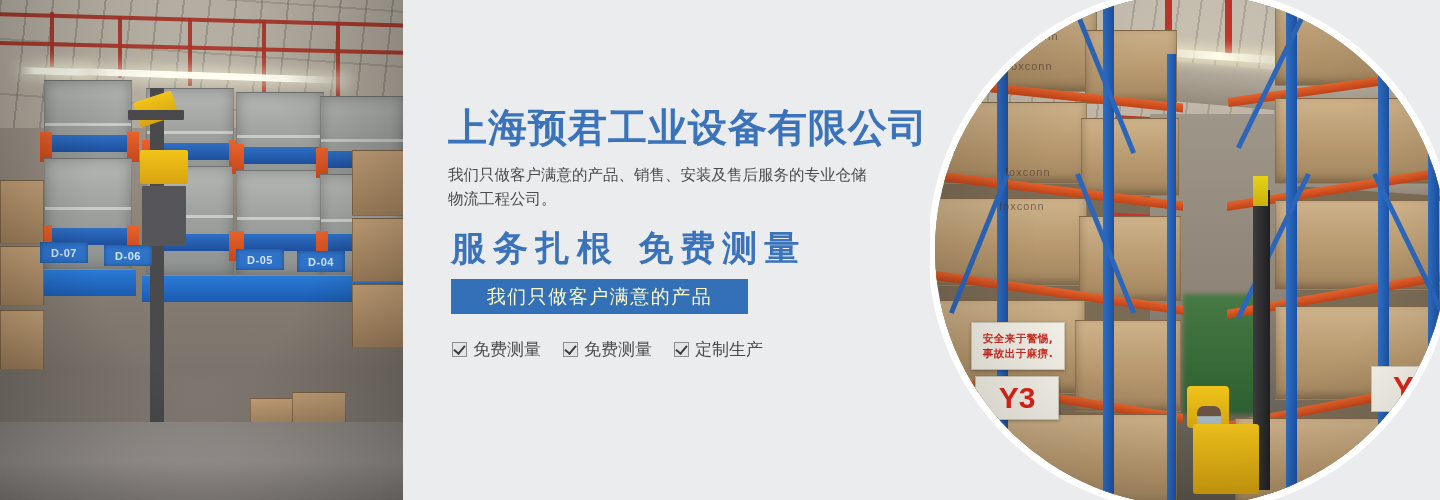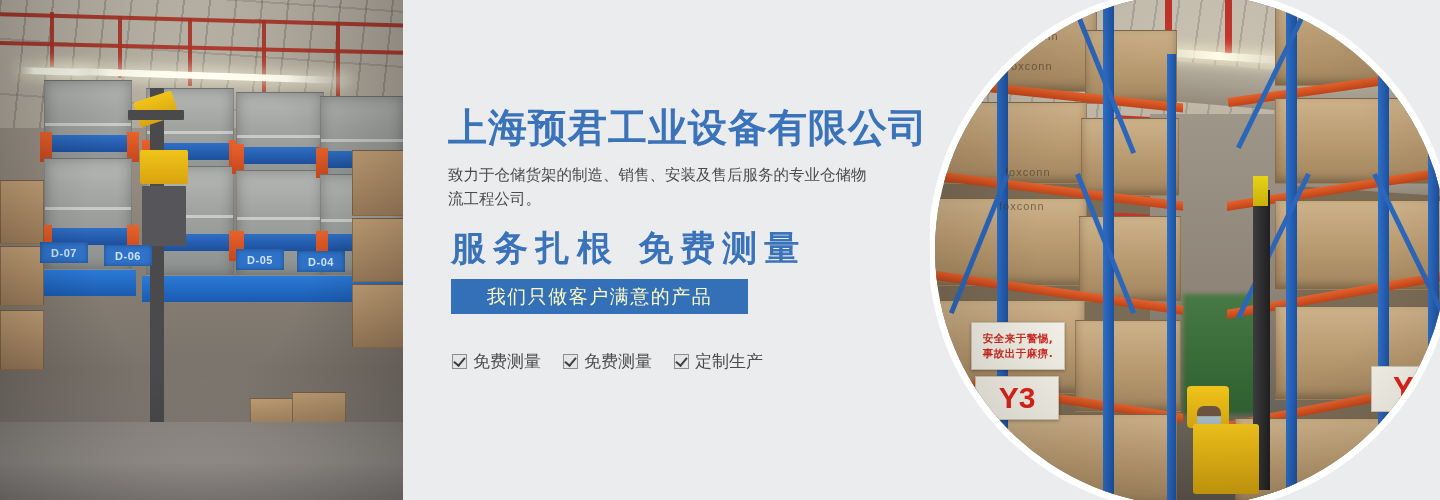--- a/index.html
+++ b/index.html
@@ -167,21 +167,20 @@
     align-items: center;
     gap: 22px;
   }
   .feature {
     display: flex;
     align-items: center;
     gap: 6px;
     font-size: 17px;
     color: #4b4b4b;
     font-family: "DejaVu Sans", "Liberation Sans", sans-serif;
-    margin-top: 12px;
   }
   .check {
     width: 13px; height: 13px;
     border: 1px solid #8d8d8d;
     background: #e4e5e7;
     position: relative;
     flex: none;
   }
   .check:after {
     content: "";
@@ -418,21 +417,21 @@
     <div class="lp-blue-pallet" style="left:240px; top:452px; width:100px; height:30px;"></div>
 
     <div class="lp-floor"></div>
     <div class="lp-vignette"></div>
   </div>
 
   <div class="center">
 
     <div class="headline">上海预君工业设备有限公司</div>
 
-    <div class="subtitle">致力于仓储货架的制造、销售、安装及售后服务的专业仓储物流工程公司。</div>
+    <div class="subtitle">我们只做客户满意的产品、销售、安装及售后服务的专业仓储物流工程公司。</div>
 
     <div class="slogan">服务扎根  免费测量</div>
 
     <button class="cta">我们只做客户满意的产品</button>
 
     <div class="features">
       <div class="feature">
         <span class="check"></span>
         <span>免费测量</span>
       </div>

